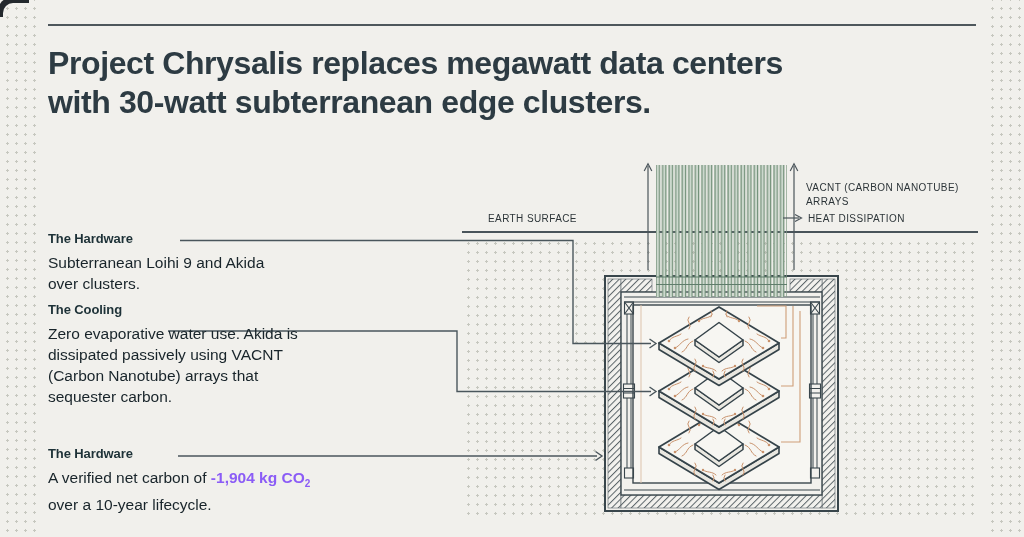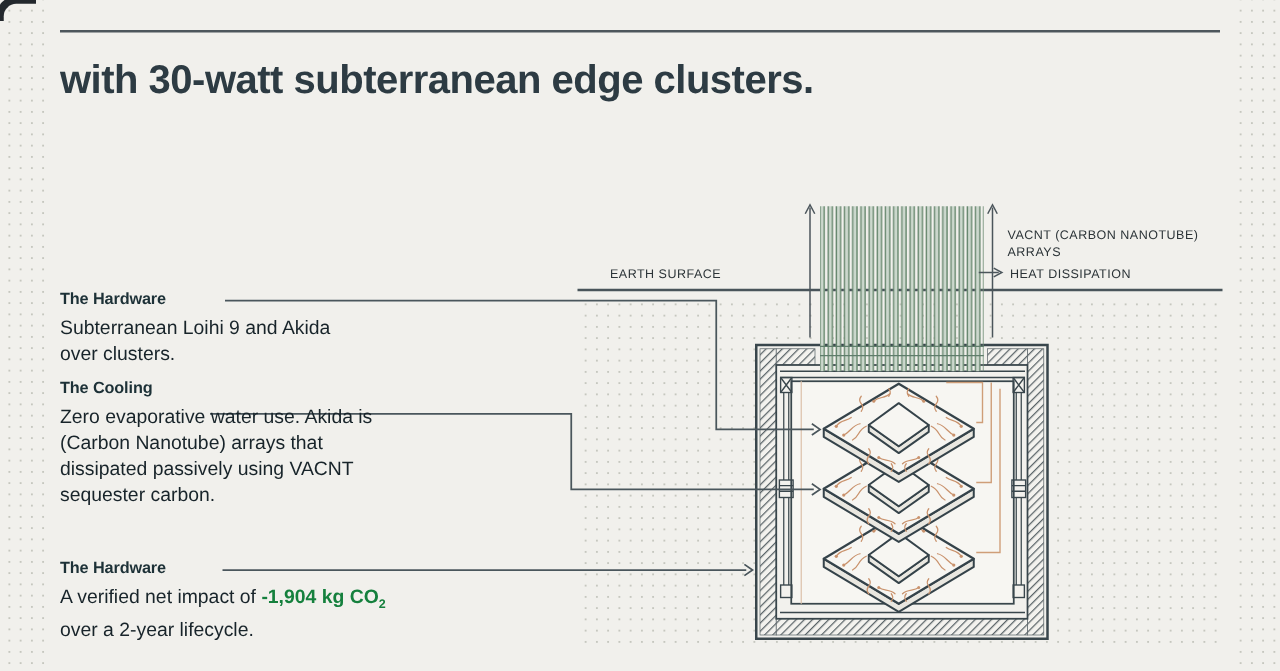--- a/index.html
+++ b/index.html
@@ -30,41 +30,42 @@
   .section{position:absolute;left:48px;}
   .section h3{
     margin:0;font-size:13px;font-weight:700;color:#1d3137;letter-spacing:-0.1px;
   }
   .section .body{
     margin-top:6px;font-size:15.5px;line-height:21px;color:#18242a;
   }
   .sec-hardware{top:231px;}
   .sec-cooling{top:302px;}
   .sec-footprint{top:446px;}
-  .green-val{color:#15803d;font-weight:700;margin-top:32px;}
+  .green-val{color:#8b5cf6;font-weight:700;margin-top:32px;}
   .green-val sub{font-size:10px;font-weight:700;}
   svg.overlay{position:absolute;left:0;top:0;pointer-events:none;}
   .dlabel{
     font-family:"Liberation Sans","DejaVu Sans",sans-serif;
     font-size:10px;letter-spacing:0.4px;fill:#2c3438;font-weight:500;
   }
 </style>
 </head>
 <body>
 
 <div class="stage">
 
   <div class="dots margin-left"></div>
   <div class="dots margin-right"></div>
 
   <div class="corner-mark"></div>
 
   <div class="top-rule"></div>
 
   <div class="page-title">
+    <div>Project Chrysalis replaces megawatt data centers</div>
     <div>with 30-watt subterranean edge clusters.</div>
   </div>
 
   <div class="dots ground"></div>
 
   <svg class="overlay" width="1024" height="537" viewBox="0 0 1024 537">
     <defs>
       <pattern id="hatch" width="4.6" height="4.6" patternUnits="userSpaceOnUse" patternTransform="rotate(45)">
         <rect width="4.6" height="4.6" fill="#f3f2ee"></rect>
         <line x1="0.5" y1="0" x2="0.5" y2="4.6" stroke="#5a6468" stroke-width="1"></line>
@@ -211,29 +212,29 @@
     <div class="body">
       <div>Subterranean Loihi 9 and Akida</div>
       <div>over clusters.</div>
     </div>
   </div>
 
   <div class="section sec-cooling">
     <h3>The Cooling</h3>
     <div class="body">
       <div>Zero evaporative water use. Akida is</div>
+      <div>dissipated passively using VACNT</div>
       <div>(Carbon Nanotube) arrays that</div>
-      <div>dissipated passively using VACNT</div>
       <div>sequester carbon.</div>
     </div>
   </div>
 
   <div class="section sec-footprint">
     <h3>The Hardware</h3>
     <div class="body">
       <div>
-        <span>A verified net impact of </span><span class="green-val"><span>-1,904 kg CO</span><sub>2</sub></span>
+        <span>A verified net carbon of </span><span class="green-val"><span>-1,904 kg CO</span><sub>2</sub></span>
       </div>
-      <div>over a 2-year lifecycle.</div>
+      <div>over a 10-year lifecycle.</div>
     </div>
   </div>
 
 </div>
 
 </body></html>

